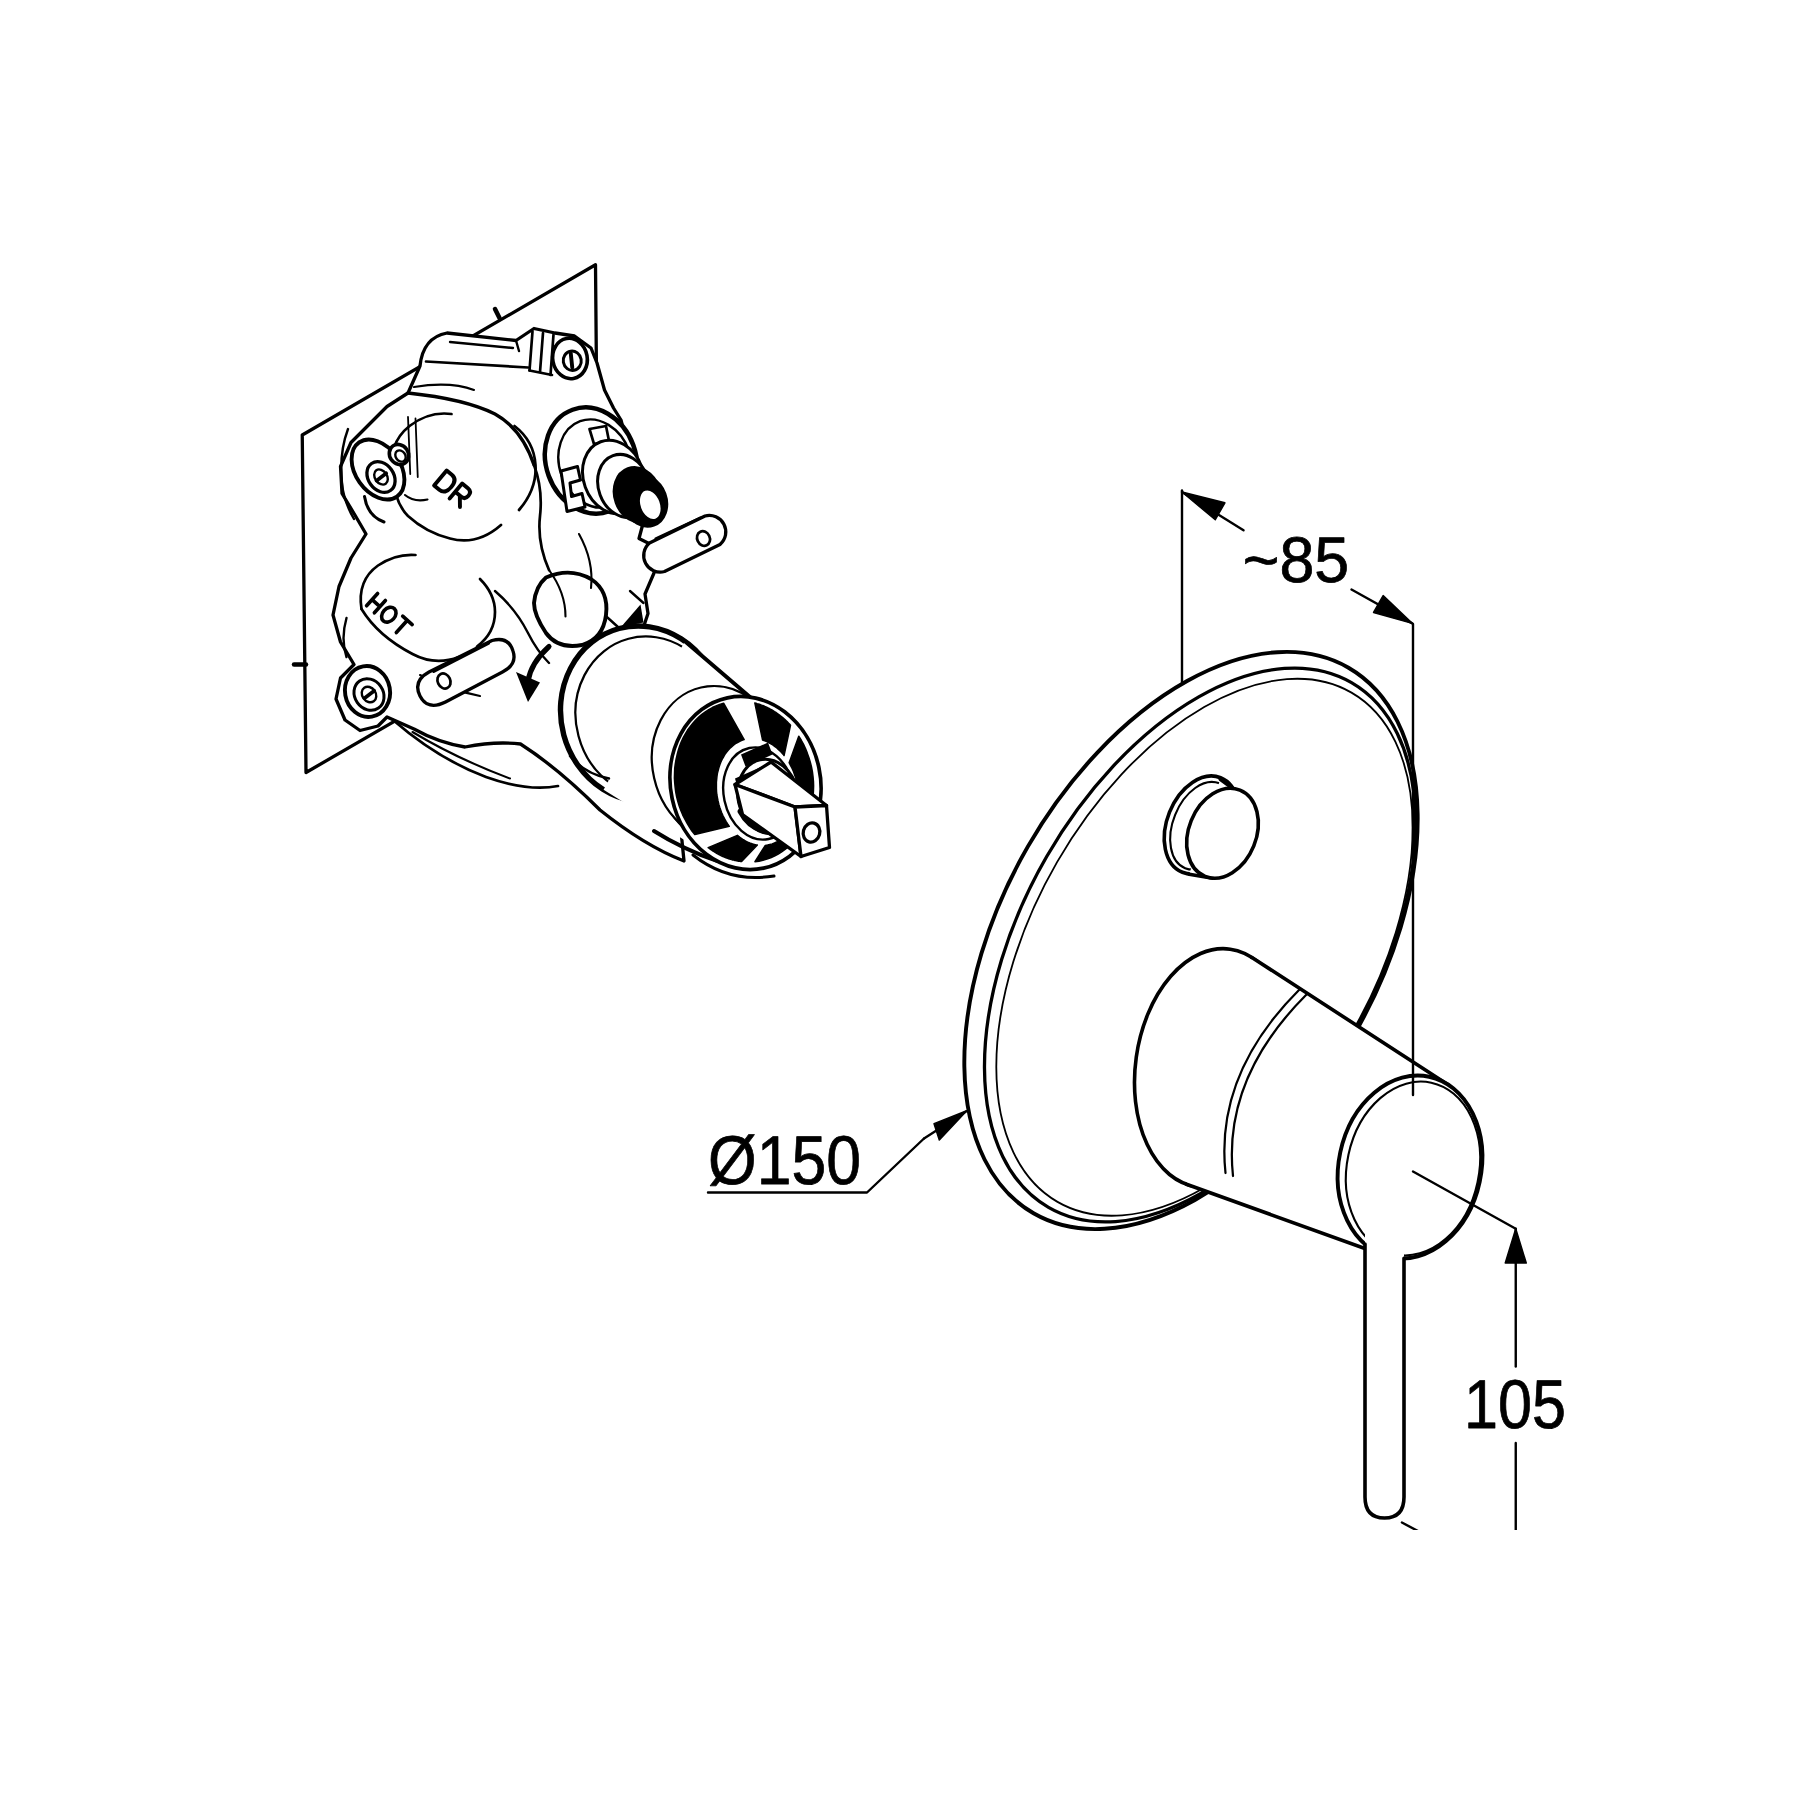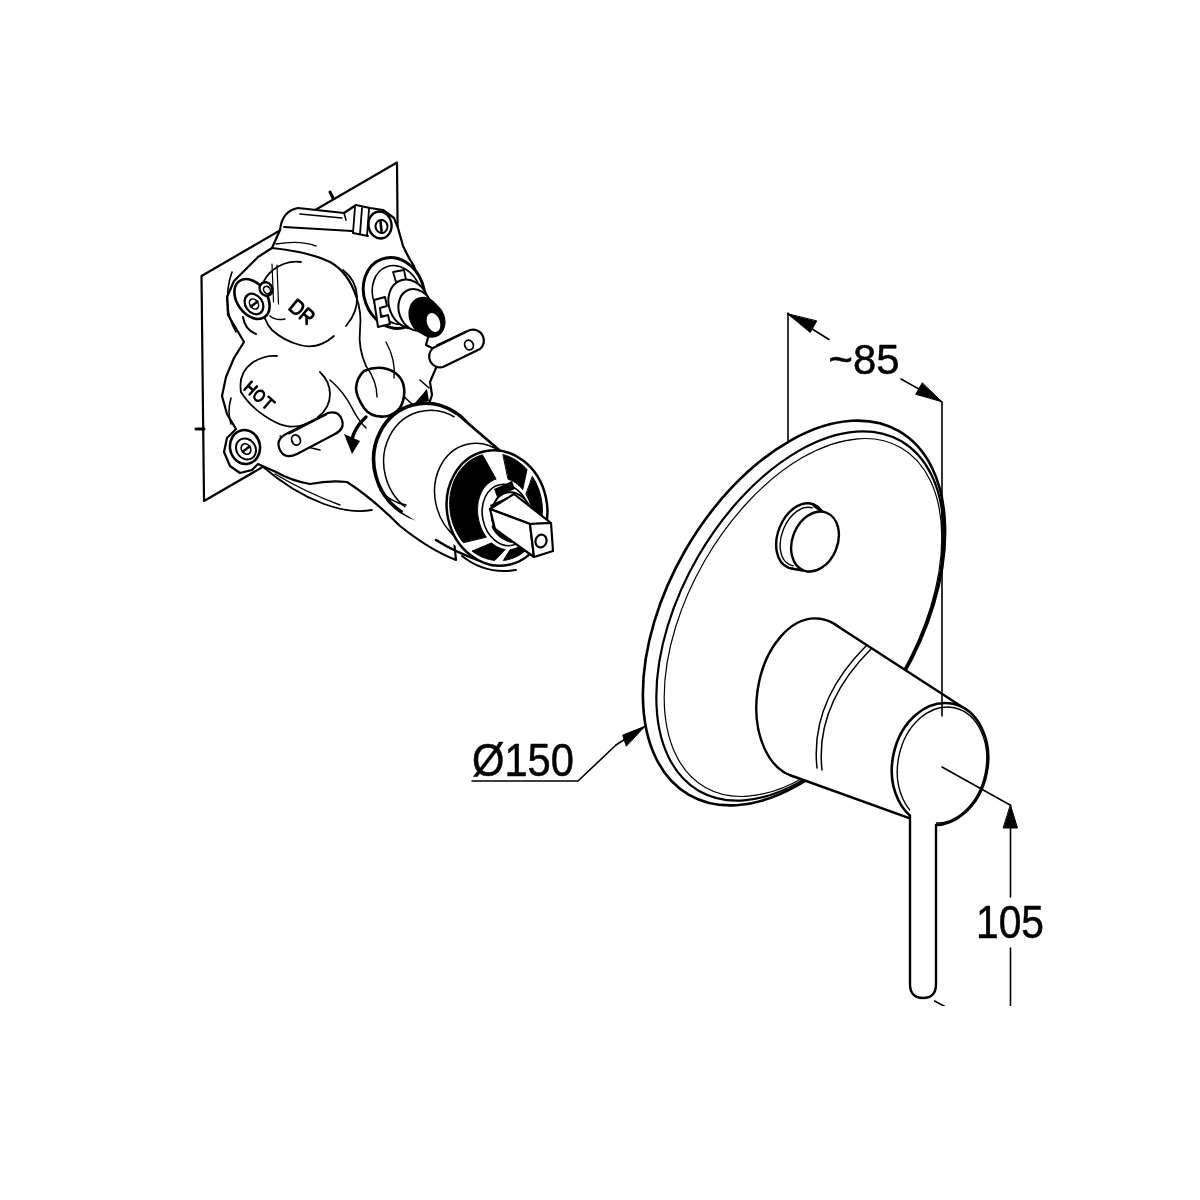--- a/index.html
+++ b/index.html
@@ -1,16 +1,16 @@
 <!DOCTYPE html>
 <html><head>
 <meta charset="utf-8">
 <style>
   html,body{margin:0;padding:0;background:#fff;}
-  .page{width:1200px;height:1006px;position:relative;background:#fff;overflow:hidden;}
+  .page{width:1200px;height:1006px;position:relative;background:#fff;overflow:hidden;margin-top:14px;}
   text{font-family:"Liberation Sans",sans-serif;}
 </style>
 </head>
 <body>
 <div class="page">
 <svg width="1200" height="1200" viewBox="0 0 1200 1200">
 <g fill="none" stroke="#000" stroke-width="2.2" stroke-linejoin="round" stroke-linecap="round">
 
 <path d="M397,162.5 L201.5,276 L204,501 L399,388 Z" fill="#fff"></path>
 <path d="M330,192 L333,198" stroke-width="3"></path>

